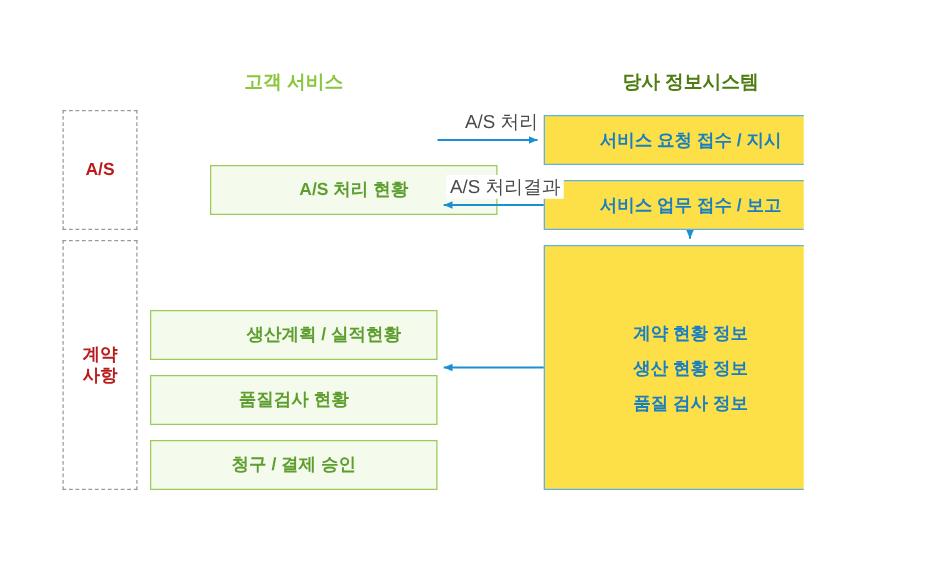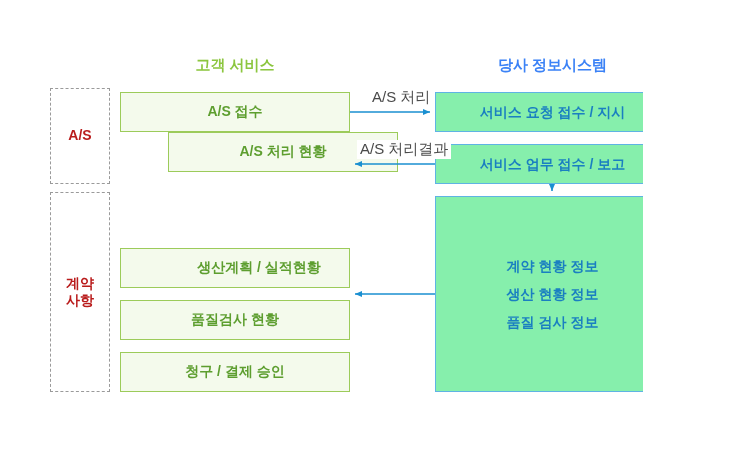--- a/index.html
+++ b/index.html
@@ -27,21 +27,21 @@
   .col-title.left {
     left: 120px;
     width: 230px;
     top: 56px;
     color: #8cc63f;
   }
   .col-title.right {
     left: 435px;
     width: 235px;
     top: 56px;
-    color: #3b82f6;
+    color: #4d7c0f;
   }
   .group-box {
     position: absolute;
     border: 1px dashed #9a9a9a;
     box-sizing: border-box;
     display: flex;
     align-items: center;
     justify-content: center;
   }
   .group-label {
@@ -67,21 +67,21 @@
     align-items: center;
     justify-content: center;
     white-space: nowrap;
   }
   .blue-box {
     position: absolute;
     left: 435px;
     width: 235px;
     box-sizing: border-box;
     border: 1px solid #5fb3e4;
-    background: #86efac;
+    background: #fde047;
     color: #1a7fc1;
     font-size: 14px;
     font-weight: bold;
     display: flex;
     align-items: center;
     justify-content: center;
     flex-direction: column;
     white-space: nowrap;
   }
   .blue-box .line {
@@ -113,21 +113,20 @@
   <div class="col-title right">당사 정보시스템</div>
 
   <div class="group-box" style="left:50px; top:88px; width:60px; height:96px;">
     <span class="group-label">A/S</span>
   </div>
   <div class="group-box" style="left:50px; top:192px; width:60px; height:200px;">
     <span class="group-label">계약
 사항</span>
   </div>
 
-  <div class="green-box" style="top:92px;">A/S 접수</div>
   <div class="green-box" style="top:132px;margin-left:48px;">A/S 처리 현황</div>
   <div class="green-box" style="top:248px;padding-left:48px;">생산계획 / 실적현황</div>
   <div class="green-box" style="top:300px;">품질검사 현황</div>
   <div class="green-box" style="top:352px;">청구 / 결제 승인</div>
 
   <div class="blue-box" style="top:92px; height:40px;">
     <span class="line">서비스 요청 접수 / 지시</span>
   </div>
   <div class="blue-box" style="top:144px; height:40px;">
     <span class="line">서비스 업무 접수 / 보고</span>

